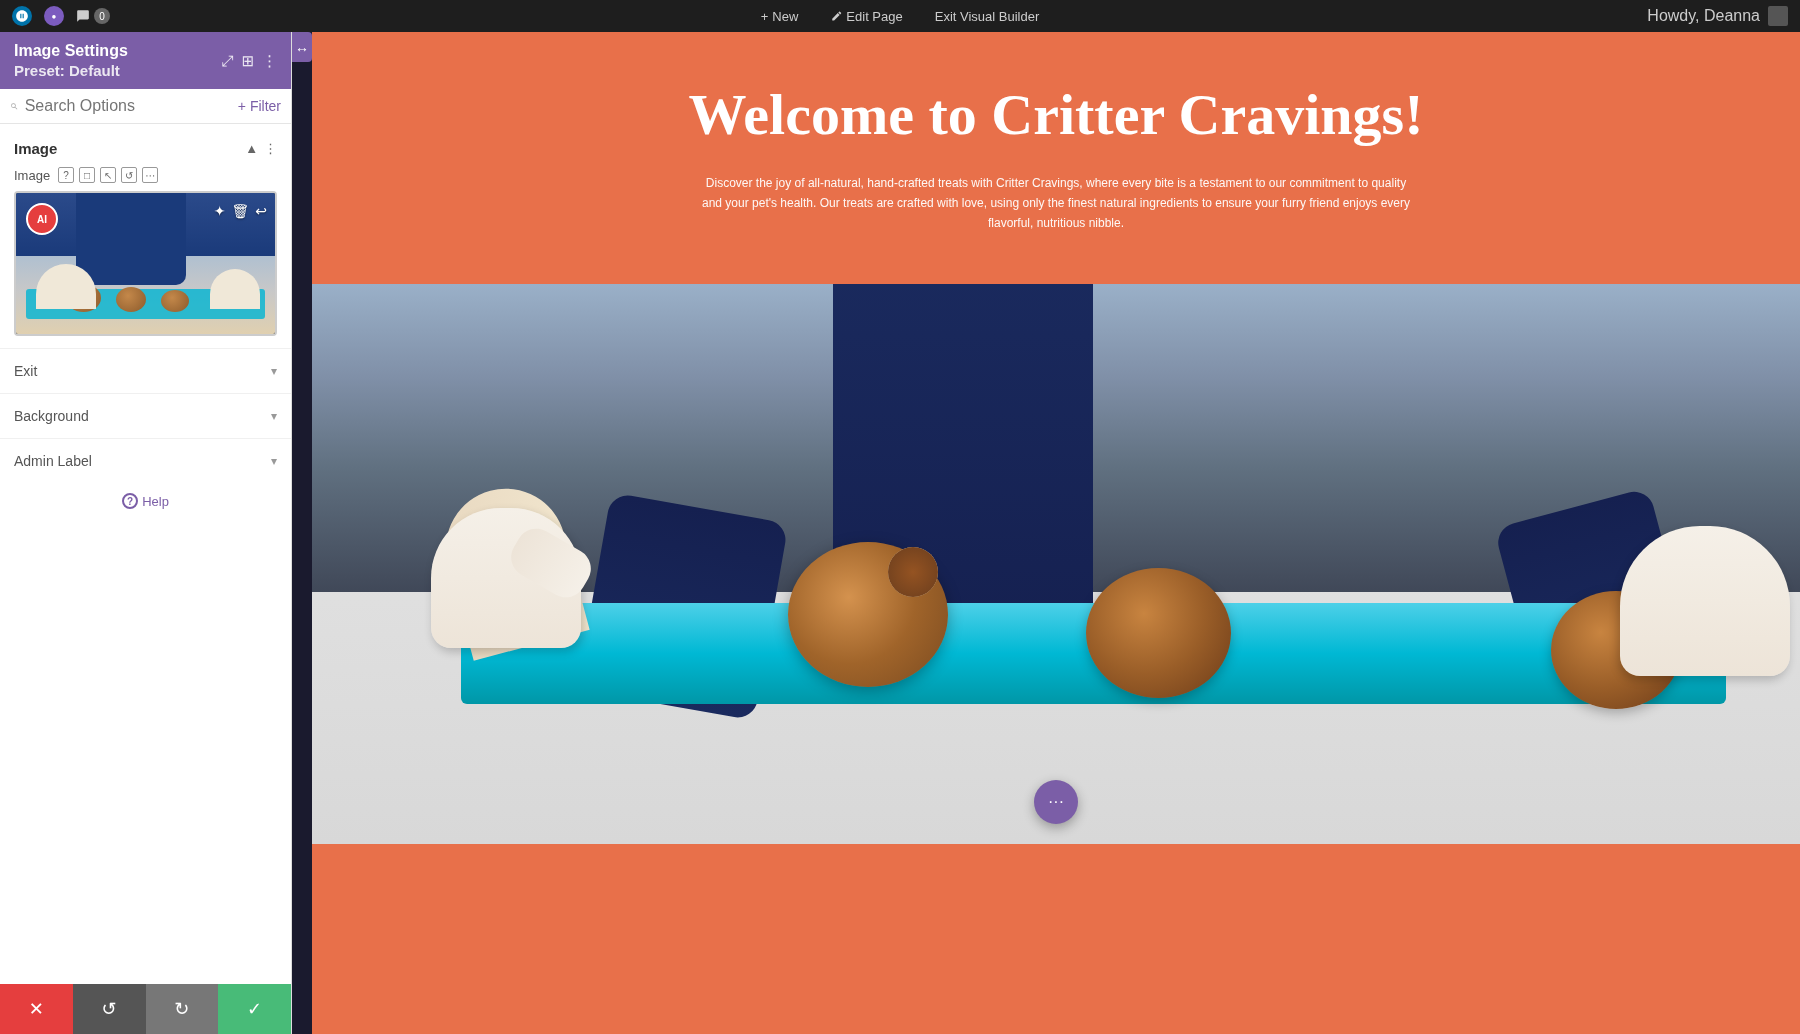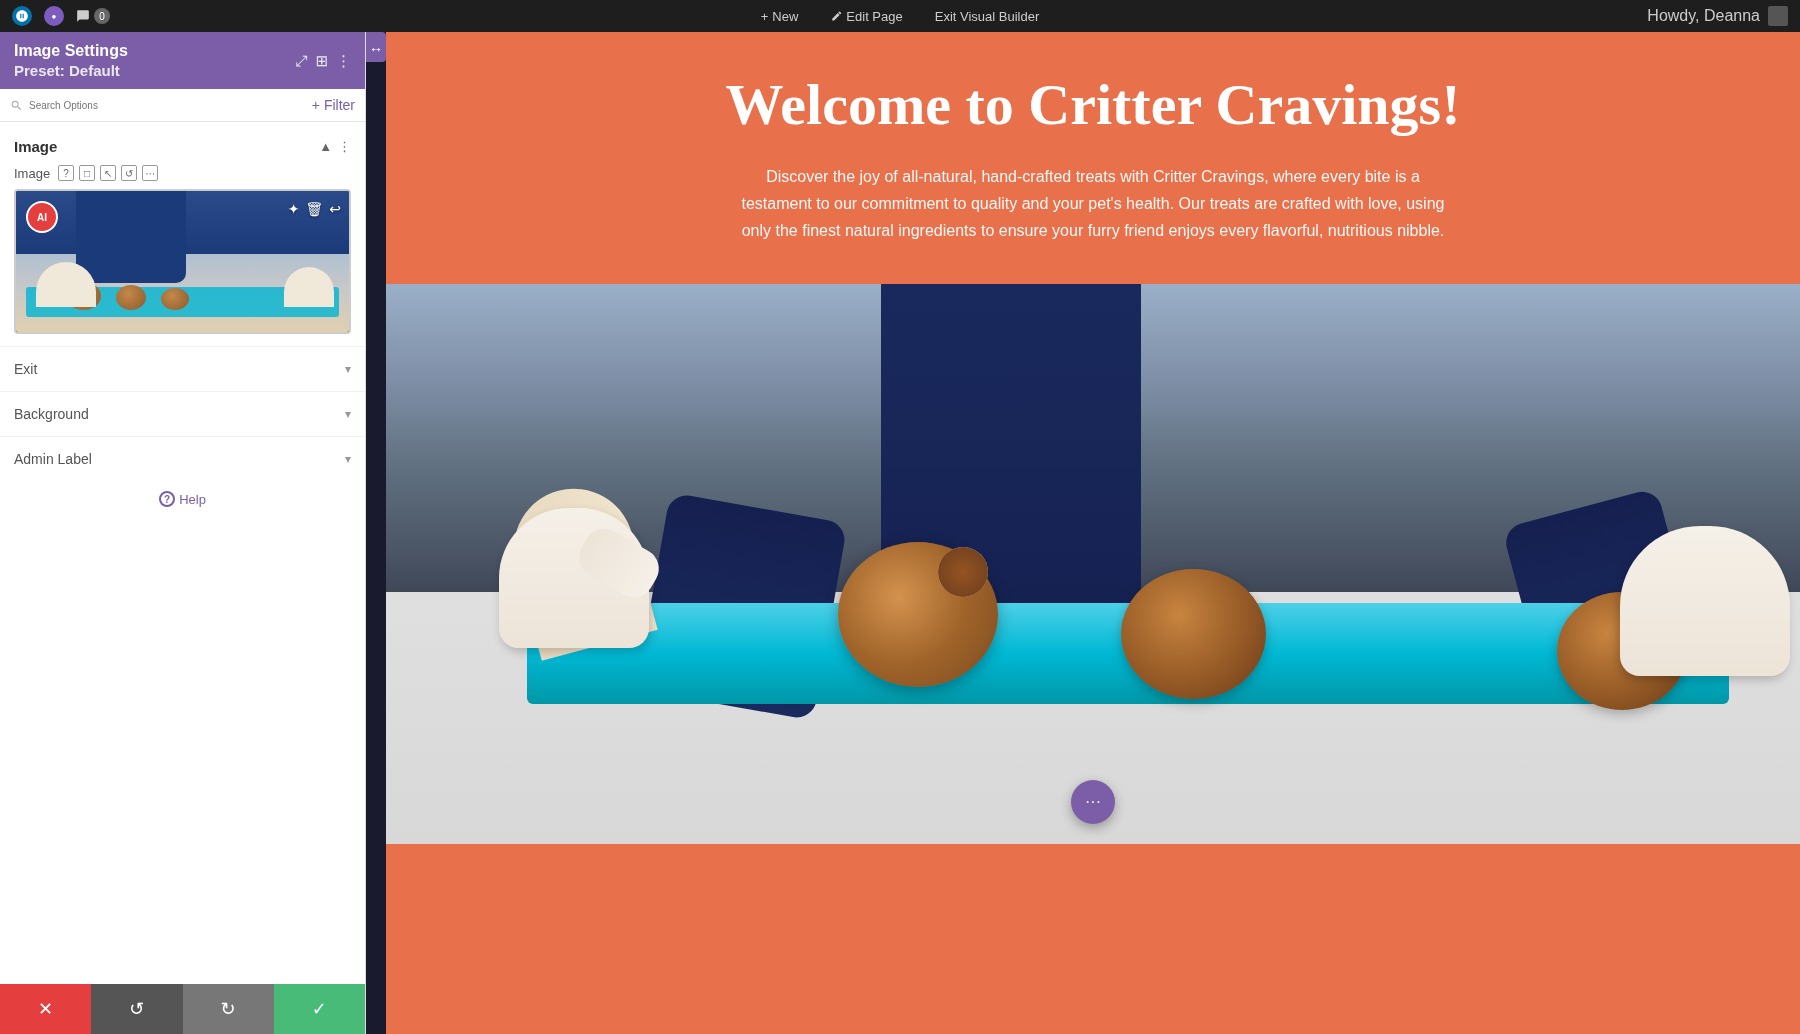--- a/index.html
+++ b/index.html
@@ -55,21 +55,21 @@
 
     
     .main-layout {
       display: flex;
       flex: 1;
       overflow: hidden;
     }
 
     
     .sidebar {
-      width: 366px;
+      width: 292px;
       background: #fff;
       display: flex;
       flex-direction: column;
       flex-shrink: 0;
       overflow: hidden;
       border-right: 1px solid #ddd;
     }
 
     .sidebar-header {
       background: #7b5ea7;
@@ -121,21 +121,21 @@
       display: flex;
       align-items: center;
       padding: 8px 10px;
       border-bottom: 1px solid #e5e5e5;
       gap: 6px;
     }
     .sidebar-search input {
       flex: 1;
       border: none;
       outline: none;
-      font-size: 10px;
+      font-size: 16px;
       color: #888;
       background: transparent;
     }
     .sidebar-search-filter {
       display: flex; align-items: center; gap: 4px;
       color: #7b5ea7; font-size: 13px; cursor: pointer; font-weight: 500;
     }
     .sidebar-search-filter span { font-size: 14px; }
 
     
@@ -294,36 +294,36 @@
     .page-content {
       flex: 1;
       overflow-y: auto;
       background: #e8704a;
       position: relative;
     }
 
     
     .hero-section {
       background: #e8704a;
-      padding: 40px 30px 40px;
+      padding: 50px 30px 40px;
       text-align: center;
       color: white;
     }
     .hero-title {
       font-size: 58px;
       font-weight: 700;
       line-height: 1.15;
       margin-bottom: 24px;
       font-family: Georgia, serif;
     }
     .hero-description {
-      font-size: 16px;
+      font-size: 12px;
       line-height: 1.7;
       max-width: 720px;
-      margin: 0 auto;
+      margin: 10px auto;
       opacity: 0.95;
     }
 
     
     .cookie-section {
       width: 100%;
       height: 560px;
       position: relative;
       overflow: hidden;
     }

